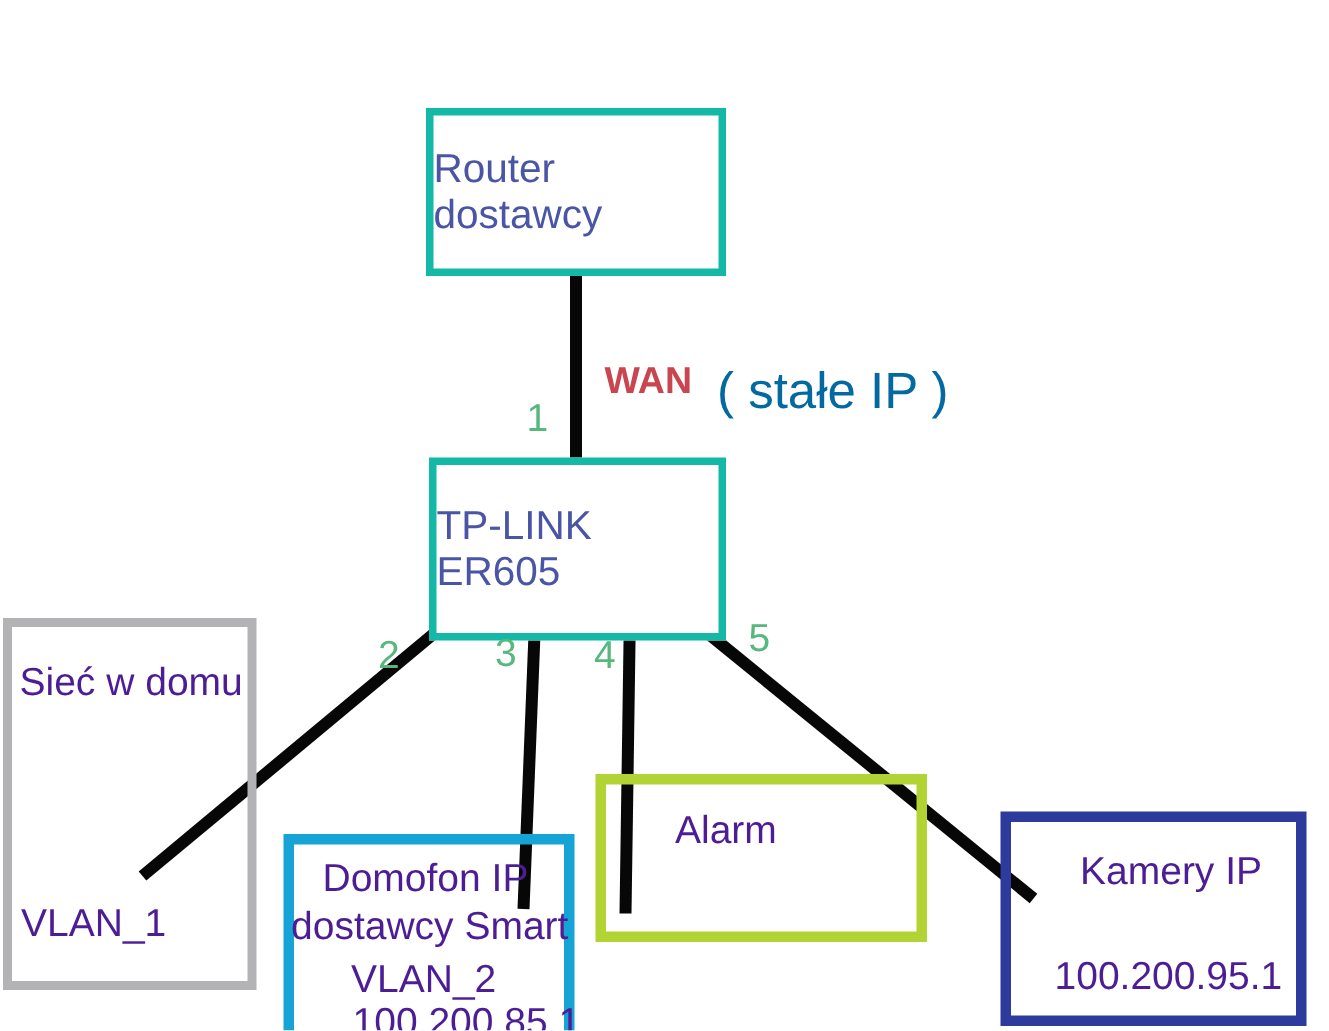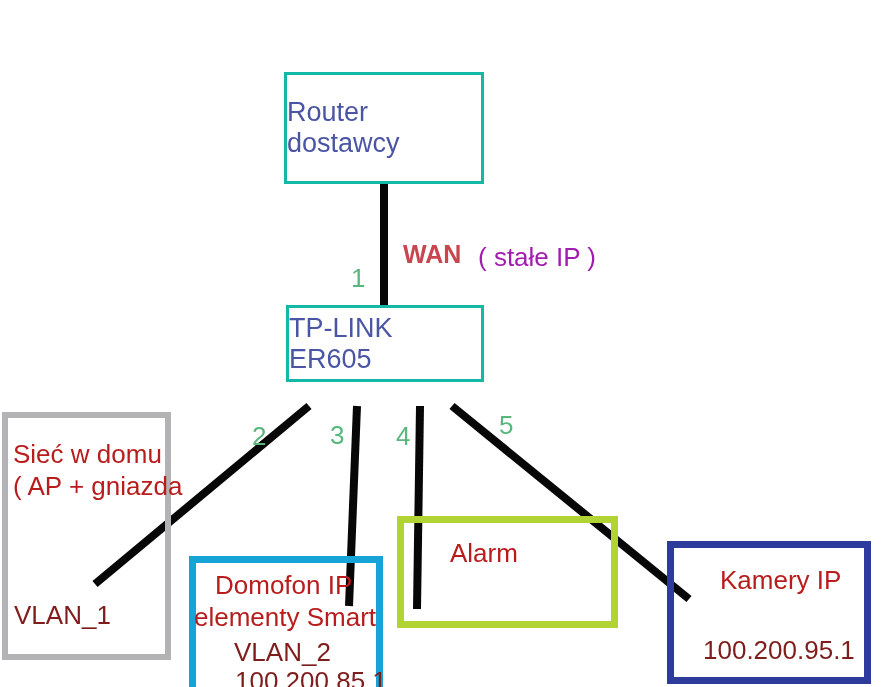--- a/index.html
+++ b/index.html
@@ -8,83 +8,82 @@
     width: 886px;
     height: 687px;
     background: #ffffff;
     font-family: "Liberation Sans", "DejaVu Sans", sans-serif;
     overflow: hidden;
   }
   .abs { position: absolute; white-space: nowrap; }
   svg.wires { position: absolute; left: 0; top: 0; width: 886px; height: 687px; }
   .node-box {
     position: absolute;
-    border: 3px solid #14b8a6;
+    border: 5px solid #14b8a6;
     background: #ffffff;
     display: flex;
     align-items: center;
     justify-content: flex-end;
     box-sizing: border-box;
   }
   .node-label { font-size: 27px; color: #4a55a5; }
   .vlan-box {
     position: absolute;
     border-style: solid;
     background: transparent;
     box-sizing: border-box;
   }
-  .desc-text { font-size: 26px; color: #b91c1c; line-height: 32px; }
-  .vlan-text { font-size: 26px; color: #7f1d1d; line-height: 30px; }
+  .desc-text { font-size: 26px; color: #4c1d95; line-height: 32px; }
+  .vlan-text { font-size: 26px; color: #4c1d95; line-height: 30px; }
   .port-num { font-size: 26px; color: #57b77d; }
   .wan-label { font-size: 25px; font-weight: 600; color: #c9454f; }
-  .wan-note { font-size: 26px; color: #a21caf; }
+  .wan-note { font-size: 34px; color: #0369a1; }
 </style>
 </head>
 <body>
 
 <div id="canvas">
 
   <svg class="wires" viewBox="0 0 886 687">
     <line x1="384" y1="183" x2="384" y2="307" stroke="#070707" stroke-width="8"></line>
     <line x1="309" y1="406" x2="95" y2="584" stroke="#070707" stroke-width="8"></line>
     <line x1="357" y1="406" x2="349" y2="606" stroke="#070707" stroke-width="8"></line>
     <line x1="420" y1="406" x2="417" y2="609" stroke="#070707" stroke-width="8"></line>
     <line x1="452" y1="406" x2="689" y2="599" stroke="#070707" stroke-width="8"></line>
   </svg>
 
   <div class="node-box" style="left:284px; top:72px; width:200px; height:112px;">
     <span class="node-label">Router dostawcy</span>
   </div>
 
-  <div class="node-box" style="left:286px; top:305px; width:198px; height:77px;">
+  <div class="node-box" style="left:286px; top:305px; width:198px; height:122px;">
     <span class="node-label">TP-LINK ER605</span>
   </div>
 
   <span class="abs wan-label" style="left:403px; top:240px;">WAN</span>
   <span class="abs wan-note" style="left:478px; top:242px;">( stałe IP )</span>
 
   <span class="abs port-num" style="left:351px; top:263px;">1</span>
   <span class="abs port-num" style="left:252px; top:421px;">2</span>
   <span class="abs port-num" style="left:330px; top:420px;">3</span>
   <span class="abs port-num" style="left:396px; top:421px;">4</span>
   <span class="abs port-num" style="left:499px; top:410px;">5</span>
 
   <div class="vlan-box" style="left: 2px; top: 412px; width: 169px; height: 248px; border-width: 6px; border-color: rgb(179, 179, 181);">
     <div class="abs desc-text" style="left:5px; top:20px;">
       <div>Sieć w domu</div>
-      <div>( AP + gniazda</div>
     </div>
     <div class="abs vlan-text" style="left:6px; top:182px;">
       <div>VLAN_1</div>
     </div>
   </div>
 
   <div class="vlan-box" style="left: 189px; top: 520px; width: 194px; height: 153px; border-width: 7px; border-color: rgb(22, 163, 214); margin-top: 36px;">
     <div class="abs desc-text" style="left:19px; top:6px;">Domofon IP</div>
-    <div class="abs desc-text" style="left:-2px; top:38px;">elementy Smart</div>
+    <div class="abs desc-text" style="left:-2px; top:38px;">dostawcy Smart</div>
     <div class="abs vlan-text" style="left:38px; top:74px;">VLAN_2</div>
     <div class="abs vlan-text" style="left:39px; top:103px;">100.200.85.1</div>
   </div>
 
   <div class="vlan-box" style="left: 397px; top: 516px; width: 221px; height: 112px; border-width: 7px; border-color: rgb(178, 211, 52);">
     <div class="abs desc-text" style="left:46px; top:14px;">Alarm</div>
   </div>
 
   <div class="vlan-box" style="left: 667px; top: 541px; width: 204px; height: 143px; border-width: 7px; border-color: rgb(45, 59, 156);">
     <div class="abs desc-text" style="left:46px; top:16px;">Kamery IP</div>

